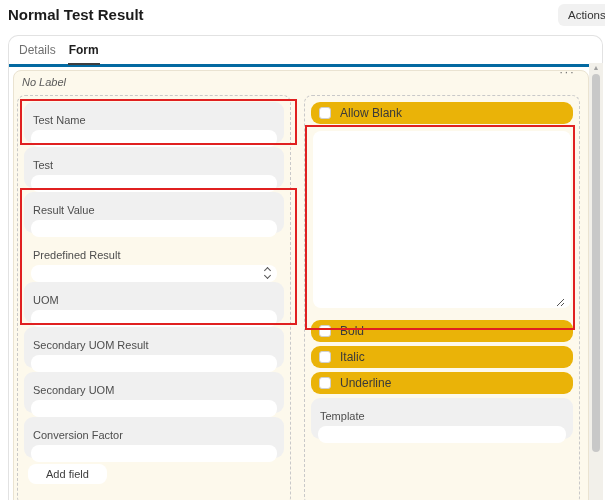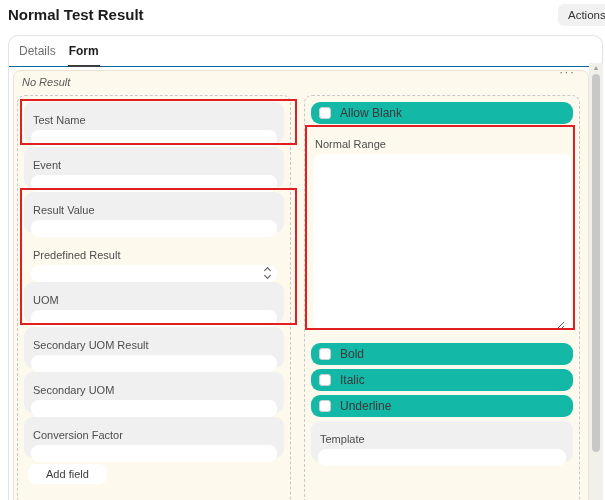--- a/index.html
+++ b/index.html
@@ -14,21 +14,21 @@
     background:#f1f1f1; border:none; border-radius:6px; font-size:11.5px; color:#333;
     font-family:"Liberation Sans", sans-serif; cursor:pointer;
   }
   .card {
     position:absolute; left:8px; top:35px; width:595px; height:466px;
     background:#fff; border:1px solid #e2e2e2; border-bottom:none; border-radius:10px 10px 0 0;
   }
   .tabbar {
     position:absolute; left:9px; top:36px; width:593px; height:31px;
     display:flex; align-items:stretch; gap:11px; padding-left:9px;
-    border-bottom:1px solid #0369a1;
+    border-bottom:3px solid #0369a1;
   }
   .tab {
     display:flex; align-items:center; padding:0 1px; font-size:12px; color:#6f6f6f;
     border-bottom:2px solid transparent; margin-bottom:-1px; cursor:pointer;
   }
   .tab.active { color:#1d1d1d; font-weight:700; border-bottom-color:#3e3e3e; }
   .panel {
     position:absolute; left:13px; top:70px; width:576px; height:432px;
     background:#fdf9ec; border:1px solid #eae3d1; border-radius:8px 8px 0 0;
   }
@@ -54,21 +54,21 @@
   .updown { position:absolute; right:7px; top:3px; display:flex; flex-direction:column; align-items:center; }
   .chev { display:block; width:5px; height:5px; border:solid #555; border-width:0 1.4px 1.4px 0; }
   .chev.up { transform:rotate(-135deg); margin-bottom:1px; }
   .chev.down { transform:rotate(45deg); margin-top:-1px; }
   .add-field {
     display:inline-block; margin:2px 0 0 4px; padding:4px 18px; background:#fff; border:none;
     border-radius:8px; font-size:11px; color:#3d3d3d; cursor:pointer;
     font-family:"Liberation Sans", sans-serif;
   }
   .cbrow {
-    background:#14b8a6; border-radius:9px; height:22px; padding:0 8px; margin-bottom:4px;
+    background:#eab308; border-radius:9px; height:22px; padding:0 8px; margin-bottom:4px;
     display:flex; align-items:center; gap:9px;
   }
   .checkbox { width:12px; height:12px; background:#fff; border:1px solid #cfcfcf; border-radius:3px; flex:none; cursor:pointer; }
   .cblabel { font-size:12px; color:#3a3a3a; }
   .selblock { position:relative; background:transparent; padding:2px; margin:5px 0 10px; }
   .ftextarea {
     display:block; width:100%; height:177px; border:none; outline:none; background:#fff;
     border-radius:8px; resize:none; font-family:"Liberation Sans", sans-serif; font-size:11px;
   }
   .resize-handle { position:absolute; right:8px; bottom:8px; width:9px; height:9px; cursor:nwse-resize; }
@@ -89,32 +89,32 @@
   <button class="actions-btn">Actions</button>
 
   <div class="card"></div>
 
   <div class="tabbar">
     <div class="tab">Details</div>
     <div class="tab active">Form</div>
   </div>
 
   <div class="panel"></div>
-  <div class="section-label">No Result</div>
+  <div class="section-label">No Label</div>
   <div class="section-menu">···</div>
 
   <div class="col col-left">
 
     <div class="fblock">
       <span class="flabel">Test Name</span>
       <input class="finput" style="">
     </div>
 
     <div class="fblock">
-      <span class="flabel">Event</span>
+      <span class="flabel">Test</span>
       <input class="finput" style="">
     </div>
 
     <div class="fblock">
       <span class="flabel">Result Value</span>
       <input class="finput" style="">
     </div>
 
     <div class="fblock plain">
       <span class="flabel">Predefined Result</span>
@@ -150,21 +150,20 @@
   </div>
 
   <div class="col col-right">
 
     <div class="cbrow">
       <span class="checkbox"></span>
       <span class="cblabel">Allow Blank</span>
     </div>
 
     <div class="selblock">
-      <span class="flabel">Normal Range</span>
       <textarea class="ftextarea" style=""></textarea>
       <span class="resize-handle">
         <svg width="9" height="9" viewBox="0 0 9 9">
           <line x1="1" y1="8" x2="8" y2="1" stroke="#555" stroke-width="1"></line>
           <line x1="5" y1="8" x2="8" y2="5" stroke="#555" stroke-width="1"></line>
         </svg>
       </span>
     </div>
 
 

